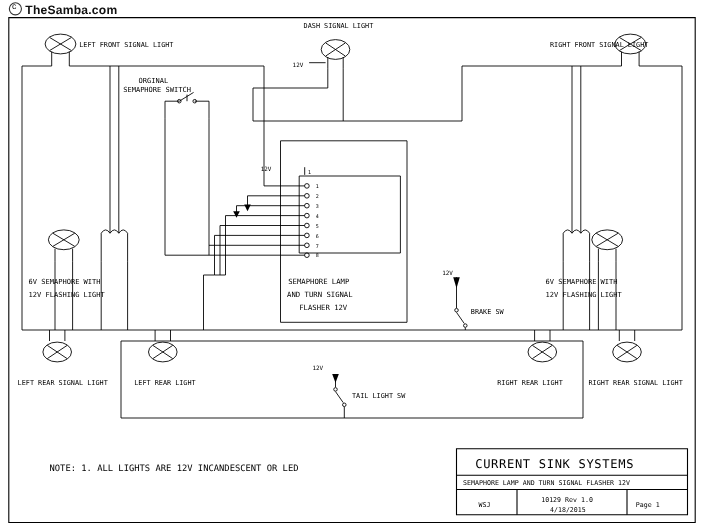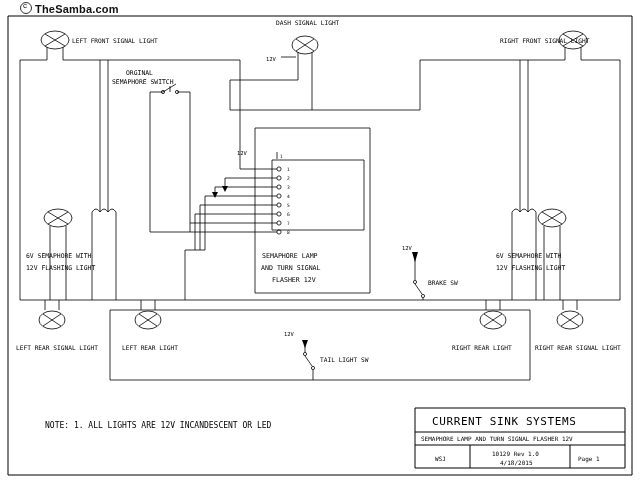--- a/index.html
+++ b/index.html
@@ -1,18 +1,18 @@
 <!DOCTYPE html>
 <html><head>
 <meta charset="utf-8">
 <style>
   html,body{margin:0;padding:0;background:#ffffff;}
   body{width:640px;height:483px;font-family:"Liberation Sans",sans-serif;}
   #root{position:relative;width:640px;height:483px;background:#ffffff;overflow:hidden;}
-  .wm{position:absolute;left:0;top:0;font-size:11px;font-weight:bold;color:#111;padding:2px 20px;letter-spacing:0.2px;}
+  .wm{position:absolute;left:0;top:0;font-size:11px;font-weight:bold;color:#111;padding:2px 8px;letter-spacing:0.2px;}
   .wm .mark{display:inline-block;width:10px;height:10px;border:1px solid #333;border-radius:50%;margin-right:3px;vertical-align:-1px;position:relative;}
   .wm .mark:after{content:"c";position:absolute;left:2px;top:-2px;font-size:8px;font-weight:normal;}
   svg{position:absolute;left:0;top:0;}
   text{font-family:"DejaVu Sans Mono",monospace;fill:#000;}
   .lbl{font-size:6.2px;}
   .lbl2{font-size:6.4px;}
   .tiny{font-size:5.4px;}
   .pin{font-size:4.6px;}
   .note{font-size:8px;font-family:"DejaVu Sans Mono",monospace;}
   .title{font-size:11px;font-family:"DejaVu Sans Mono",monospace;letter-spacing:0.6px;}

